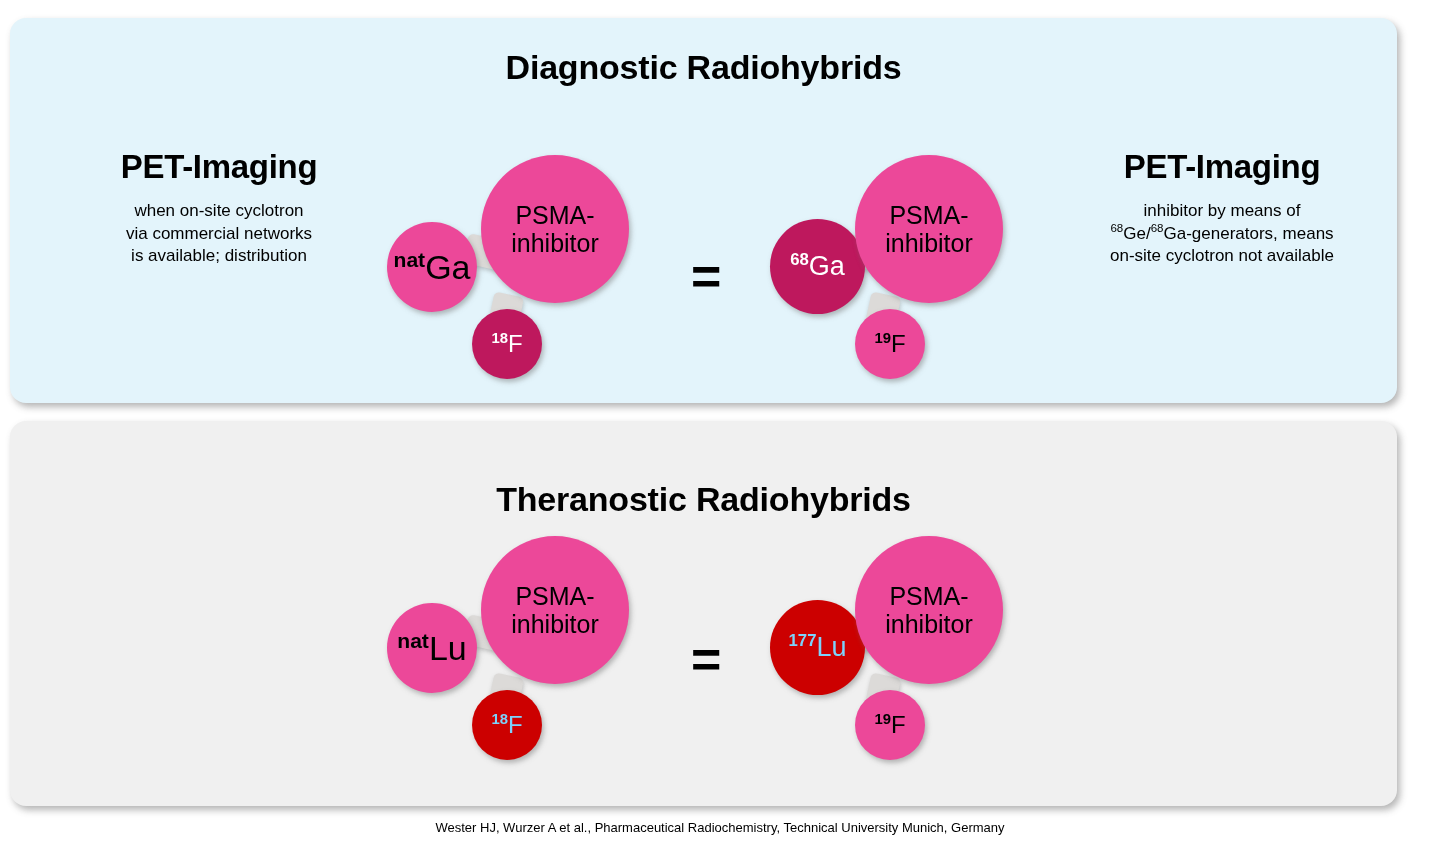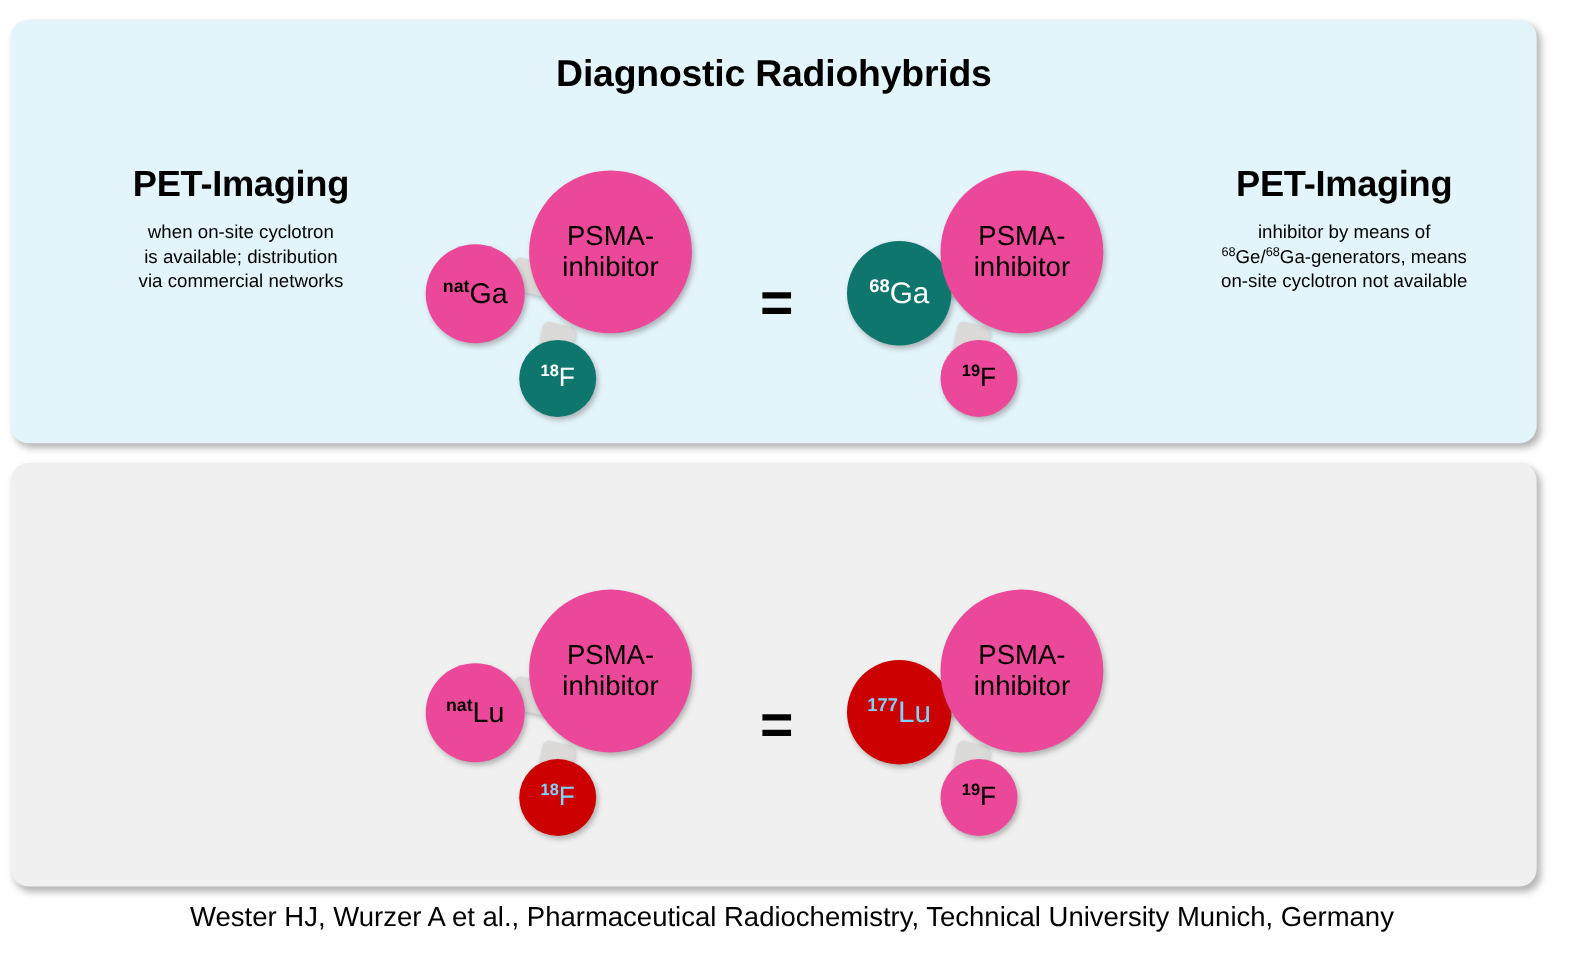--- a/index.html
+++ b/index.html
@@ -70,28 +70,28 @@
     position: absolute;
     border-radius: 50%;
     display: flex;
     align-items: center;
     justify-content: center;
     text-align: center;
     box-sizing: border-box;
     box-shadow: 2px 3px 5px rgba(120,120,120,0.5);
   }
   .node.grey  { background: #ec4899; color: #000000; }
-  .node.blue  { background: #0f766e; color: #ffffff; }
+  .node.blue  { background: #be185d; color: #ffffff; }
   .node.red   { background: #cc0000; color: #7dd3fc; }
 
   .node-label { line-height: 1.12; }
   .node-label sup { font-size: 0.62em; vertical-align: super; line-height: 0; font-weight: bold; }
 
   .n-psma  { width: 148px; height: 148px; font-size: 25px; }
-  .n-metal { width: 90px;  height: 90px;  font-size: 26px; }
+  .n-metal { width: 90px;  height: 90px;  font-size: 34px; }
   .n-metal-lg { width: 95px; height: 95px; font-size: 27px; }
   .n-halo  { width: 70px;  height: 70px;  font-size: 24px; }
 
   .bond {
     position: absolute;
     background: #dcdad8;
     box-shadow: 1px 2px 4px rgba(120,120,120,0.40);
   }
 
   .equals {
@@ -99,36 +99,36 @@
     font-size: 52px;
     font-weight: bold;
     line-height: 1;
   }
 
   #footer {
     position: absolute;
     left: 0; right: 0;
     top: 820px;
     text-align: center;
-    font-size: 25px;
+    font-size: 13px;
   }
 </style>
 </head>
 <body>
 
 <div class="panel" id="panel-diagnostic">
 
   <div class="panel-title">Diagnostic Radiohybrids</div>
 
   <div class="side-block" id="block-tl">
     <div class="side-heading">PET-Imaging</div>
     <div class="side-body">
       <div>when on-site cyclotron</div>
+      <div>via commercial networks</div>
       <div>is available; distribution</div>
-      <div>via commercial networks</div>
     </div>
   </div>
 
   <div class="side-block" id="block-tr">
     <div class="side-heading">PET-Imaging</div>
     <div class="side-body">
       <div>inhibitor by means of</div>
       <div><sup>68</sup><span>Ge/</span><sup>68</sup><span>Ga-generators, means</span></div>
       <div>on-site cyclotron not available</div>
     </div>
@@ -172,20 +172,21 @@
       <span class="node-label">
         <span>PSMA-</span><br>
         <span>inhibitor</span>
       </span>
     </div>
   </div>
 </div>
 
 <div class="panel" id="panel-theranostic">
 
+  <div class="panel-title">Theranostic Radiohybrids</div>
 
   <div class="equals" style="left:681px; top:212px;">=</div>
 
   <div class="molecule">
     <div class="bond" style="left:455px; top:200px; width:64px; height:30px; transform:rotate(13deg); border-radius:5px;"></div>
     <div class="bond" style="left:478px; top:254px; width:30px; height:62px; transform:rotate(12deg); border-radius:5px;"></div>
 
     <div class="node grey n-metal" style="left:377px; top:182px;align-items:center;">
       <span class="node-label"><sup>nat</sup><span>Lu</span></span>
     </div>

